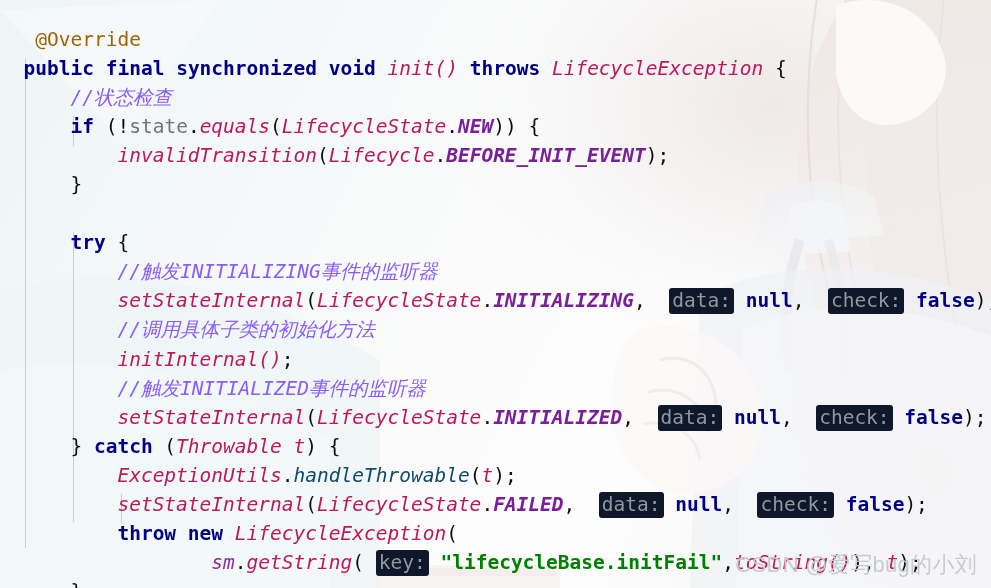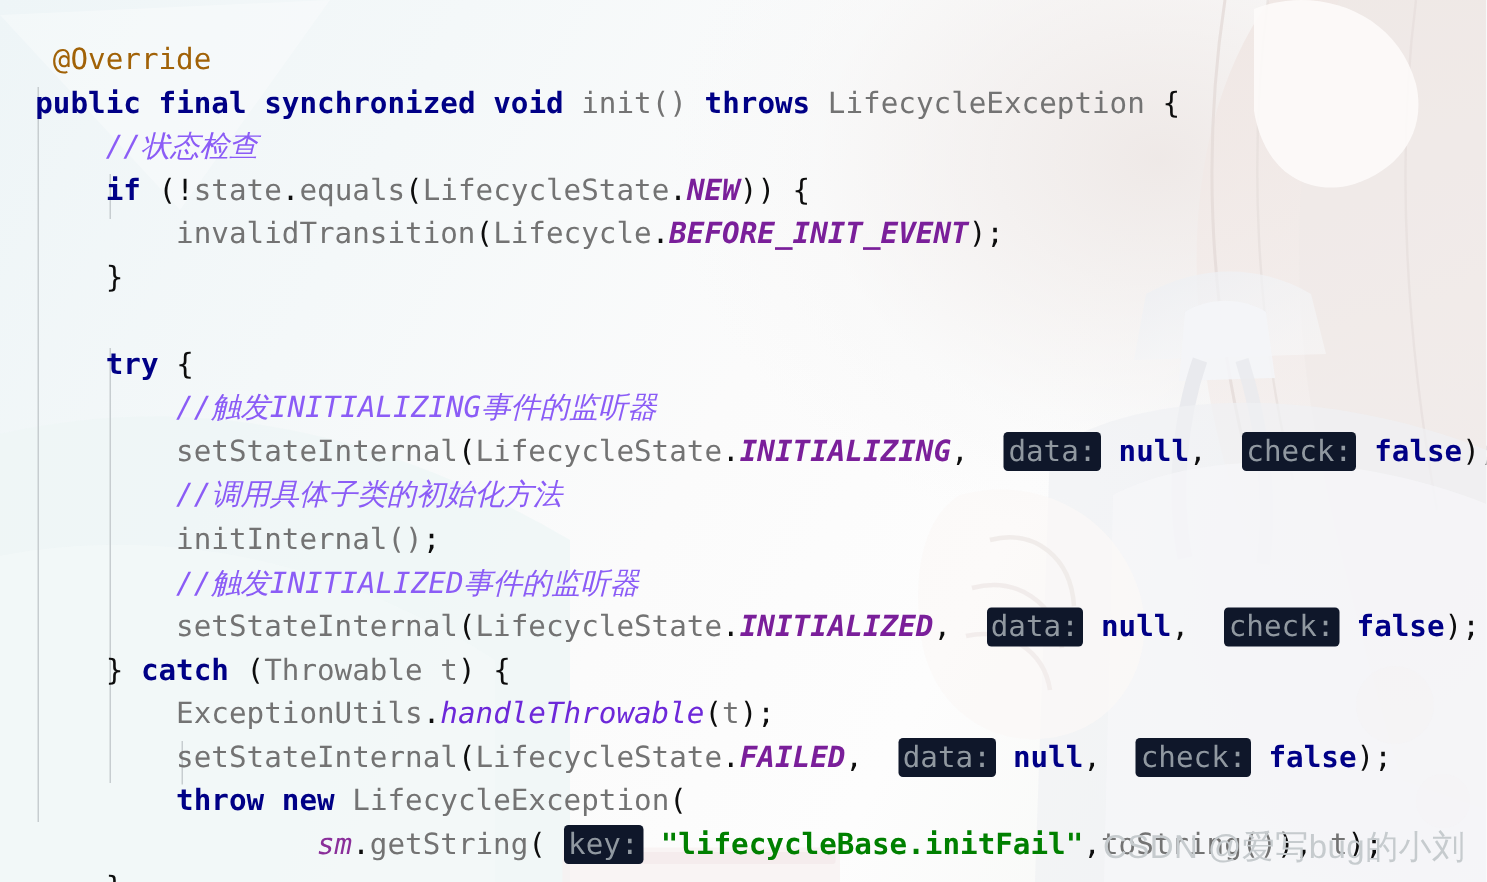--- a/index.html
+++ b/index.html
@@ -52,24 +52,24 @@
     letter-spacing: 0px;
     padding-top: 5px;
   }
   #code .ln { display: block; height: 29.1px; }
 
   .kw      { color: #000086; font-weight: bold; }
   .anno    { color: #a16207; }
   .field   { color: #737373; }
   .sfield  { color: #8a2f9a; font-style: italic; }
   .const   { color: #7a1f9a; font-style: italic; font-weight: bold; }
-  .smeth   { color: #6d28d9; font-style: italic; margin-top: 44px; }
+  .smeth   { color: #0c4a6e; font-style: italic; margin-top: 44px; }
   .str     { color: #008000; font-weight: bold; }
   .cmt     { color: #8b5cf6; font-style: italic; }
-  .plain   { color: #737373; }
+  .plain   { color: #be185d; font-style: italic; }
 
   .hint {
     color: #9098a0;
     background: #0f172a;
     border-radius: 3px;
     padding: 1px 3px 2px 3px;
     font-weight: normal;
     font-style: normal;
   }
 

